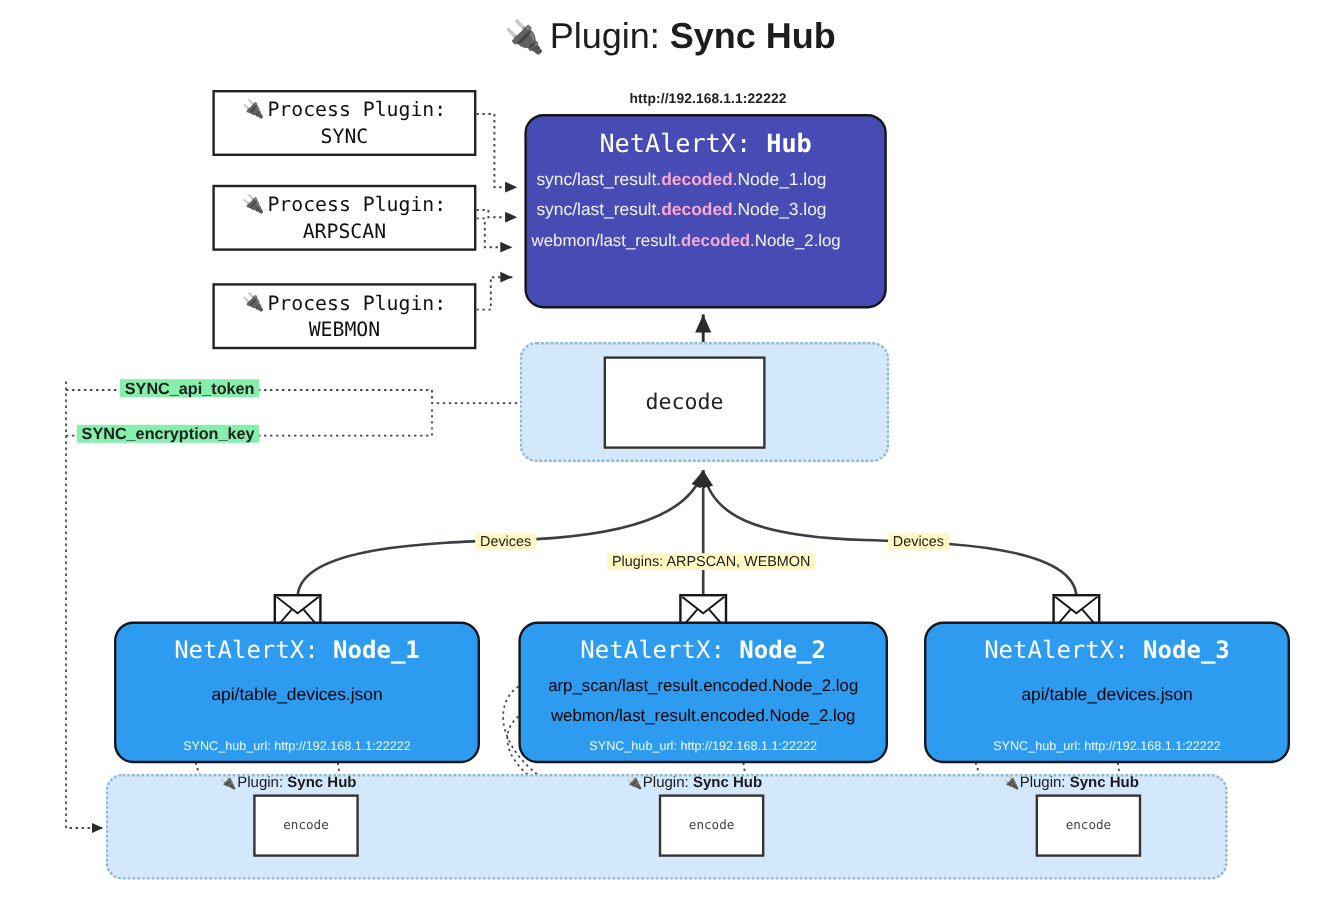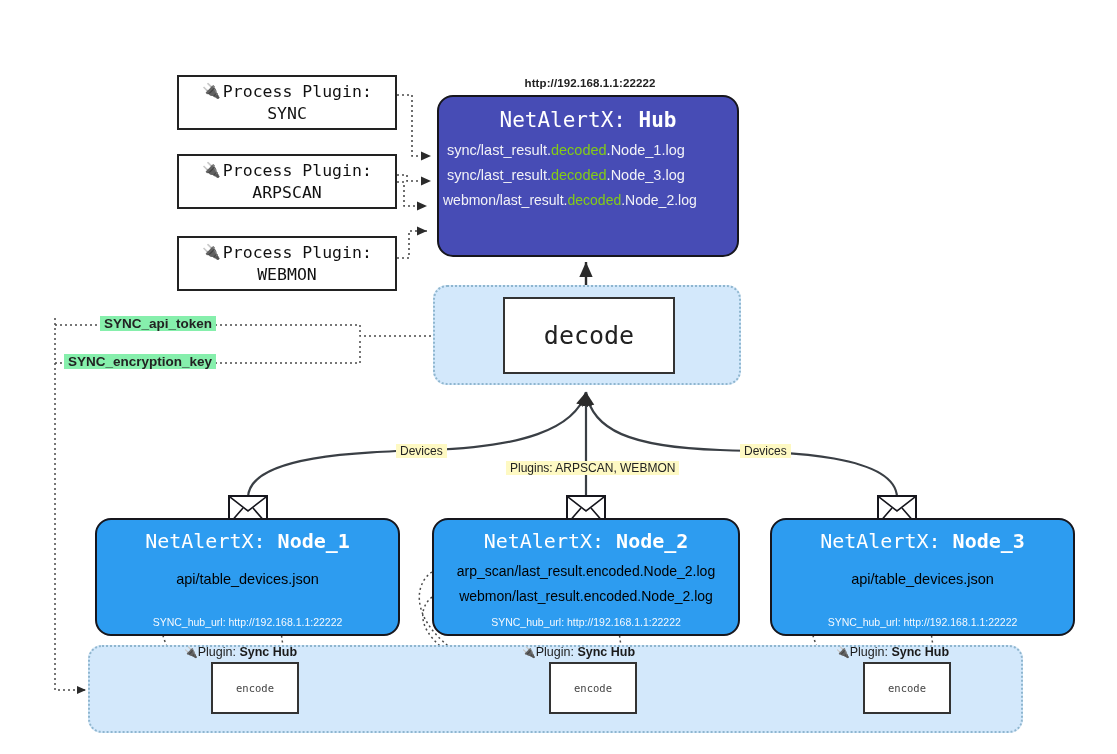--- a/index.html
+++ b/index.html
@@ -31,29 +31,29 @@
   .hub{position:absolute;left:437px;top:95px;width:302px;height:162px;
        background:#474cb5;border:2px solid #16161d;border-radius:16px;
        box-sizing:border-box;color:#ffffff;overflow:hidden;}
   .hub-title{margin-top:11px;text-align:center;font-size:21px;
              font-family:"DejaVu Sans Mono","Liberation Mono",monospace;white-space:nowrap;}
   .hub-title b{font-weight:bold;}
   .hub-lines{margin-top:6px;}
   .hub-line{font-size:14.5px;line-height:25px;height:25px;padding-left:8px;
             white-space:nowrap;color:#f2f2f7;}
   .hub-line.wide{font-size:14px;padding-left:4px;}
-  .hub-line b{font-weight:normal;color:#84cc16;}
+  .hub-line b{font-weight:bold;color:#f9a8d4;}
 
   
   .decode-wrap{position:absolute;left:433px;top:285px;width:308px;height:100px;
        background:#d3e8fb;border:2px dotted #8fb6cf;border-radius:14px;box-sizing:border-box;}
-  .decode{position:absolute;left:503px;top:297px;width:172px;height:77px;
+  .decode{position:absolute;left:503px;top:297px;width:135px;height:77px;
        background:#ffffff;border:2px solid #333;box-sizing:border-box;
        display:flex;align-items:center;justify-content:center;
-       font-family:"DejaVu Sans Mono","Liberation Mono",monospace;font-size:25px;color:#222;}
+       font-family:"DejaVu Sans Mono","Liberation Mono",monospace;font-size:18px;color:#222;}
 
   
   .keylab{position:absolute;font-size:13.5px;color:#222;background:#86efac;
           padding:0 4px;white-space:nowrap;font-weight:bold;}
 
   
   .elab{position:absolute;font-size:12px;color:#222;background:#fef9c3;
         padding:0 4px;white-space:nowrap;}
 
   
@@ -79,20 +79,23 @@
        font-family:"DejaVu Sans Mono","Liberation Mono",monospace;font-size:10.5px;color:#444;}
   .enclab{position:absolute;font-size:12.5px;color:#1a1a1a;white-space:nowrap;}
   .enclab .plug{font-size:11px;}
   .enclab b{font-weight:bold;}
 </style>
 </head>
 <body>
 
 <div class="stage">
 
+  <div class="title">
+    <span class="plug">🔌</span><span class="lead">Plugin: </span><span class="strong">Sync Hub</span>
+  </div>
 
   <svg class="wires" viewBox="0 0 1117 754">
     <defs>
       <marker id="tri" viewBox="0 0 10 10" refX="9" refY="5" markerWidth="7" markerHeight="7" orient="auto-start-reverse">
         <path d="M0,1 L9,5 L0,9 z" fill="#2b2b2b"></path>
       </marker>
       <marker id="triS" viewBox="0 0 10 10" refX="9" refY="5" markerWidth="6" markerHeight="6" orient="auto-start-reverse">
         <path d="M0,1 L9,5 L0,9 z" fill="#2b2b2b"></path>
       </marker>
     </defs>

